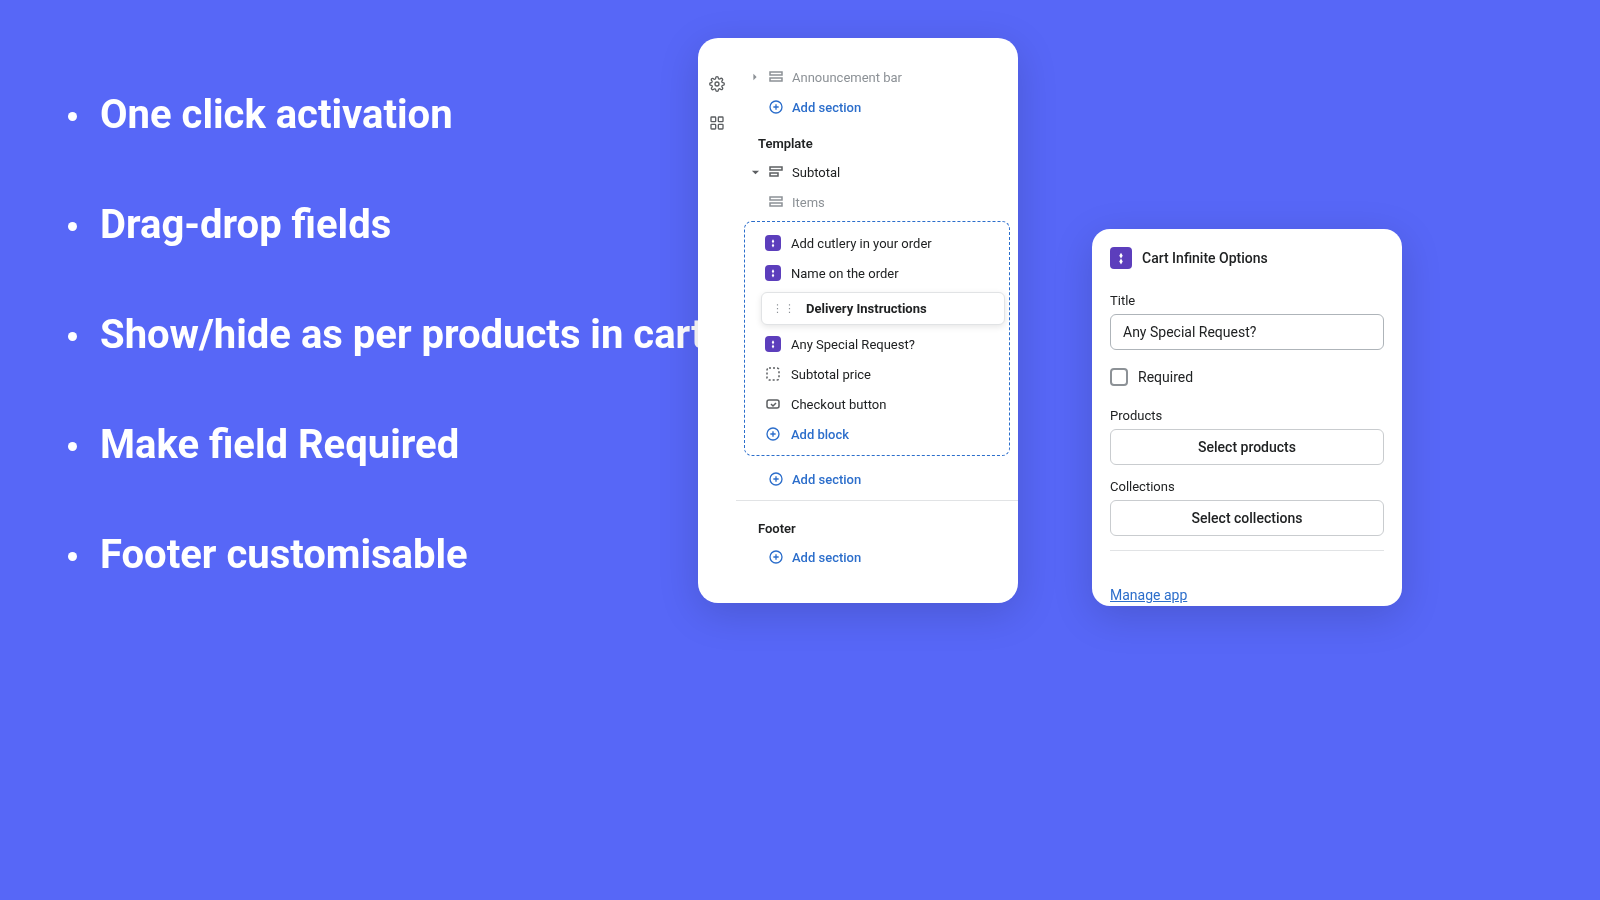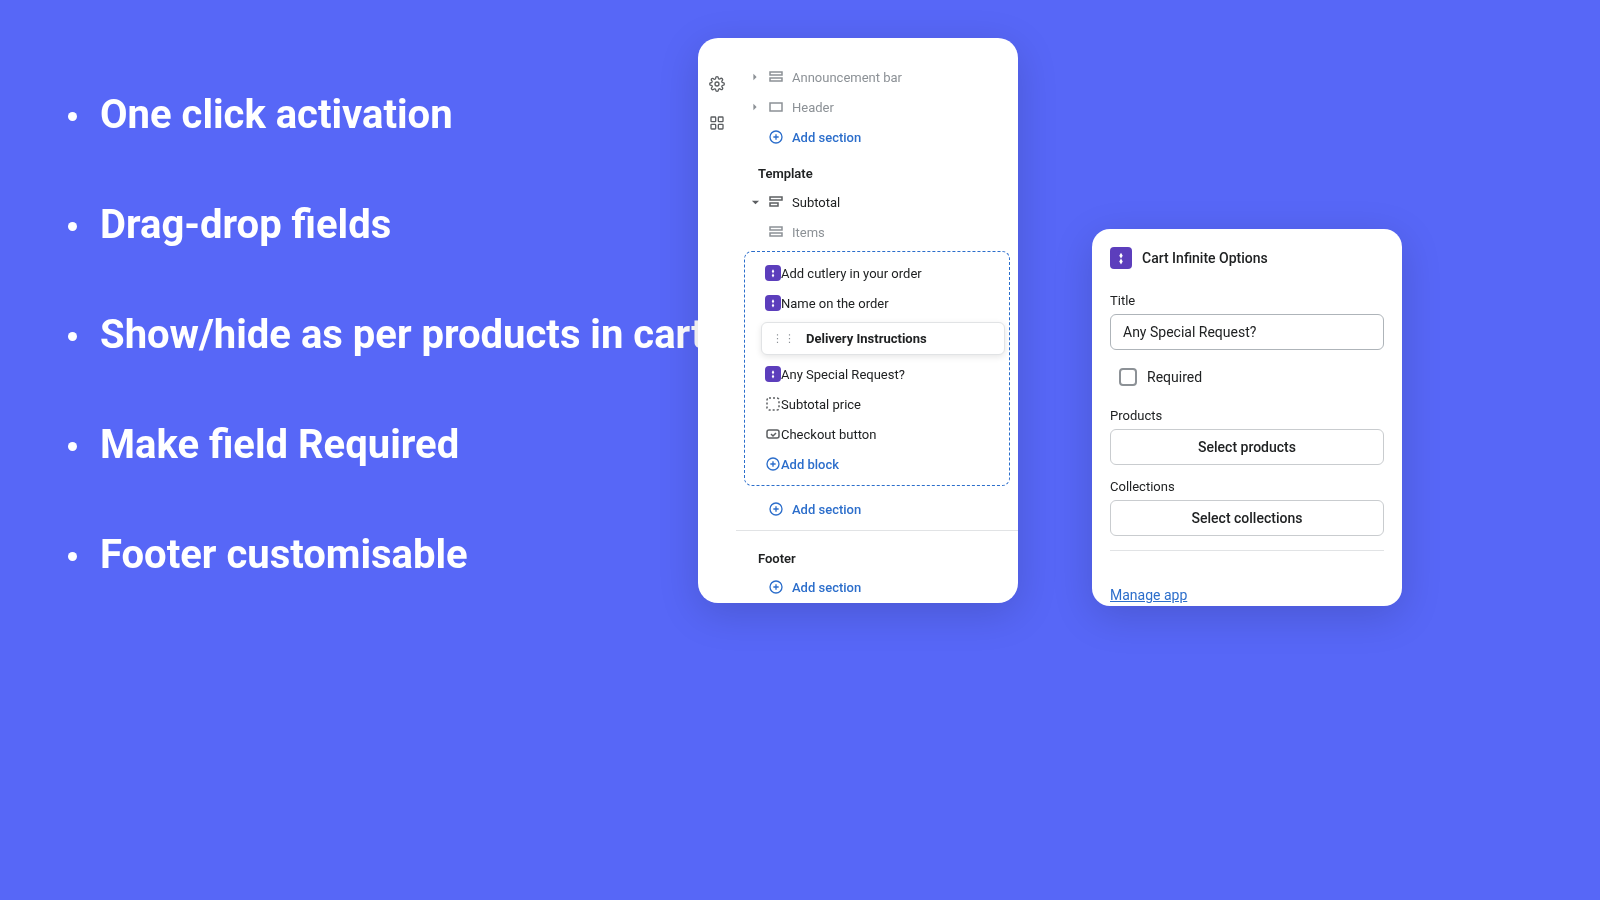--- a/index.html
+++ b/index.html
@@ -14,39 +14,39 @@
 .panel-a .content{position:absolute;left:38px;right:0;top:0;bottom:0;overflow:hidden;padding-top:24px}
 .row{display:flex;align-items:center;padding:7px 14px;gap:8px;cursor:pointer}
 .row .chev{width:10px;display:flex;justify-content:center;color:#8c9196}
 .row .ico{width:16px;height:16px;display:flex;align-items:center;justify-content:center;color:#8c9196}
 .row .lbl{flex:1;color:#8c9196}
 .row.active .lbl{color:#202223}
 .row.blue .lbl{color:#2c6ecb;font-weight:500}
 .row.blue .ico svg{color:#2c6ecb}
 .grp-title{font-weight:600;color:#202223;padding:14px 22px 6px 22px;font-size:13px}
 .subtotal-box{margin:4px 8px 8px 8px;padding:6px 0;border:1.5px dashed #2c6ecb;border-radius:8px}
-.sub-row{display:flex;align-items:center;padding:7px 10px 7px 20px;}
+.sub-row{display:flex;align-items:center;padding:7px 10px 7px 20px;gap:10px}
 .sub-row .badge{width:16px;height:16px;border-radius:4px;background:#5c3ebc;display:flex;align-items:center;justify-content:center}
 .sub-row .badge svg{width:10px;height:10px;color:#fff}
 .sub-row .sico{width:16px;height:16px;display:flex;align-items:center;justify-content:center;color:#5c5f62}
 .sub-row .slbl{font-size:13px;color:#202223}
 .sub-row.blue .slbl{color:#2c6ecb;font-weight:500}
 .drag-item{margin:4px 4px 4px 16px;padding:8px 10px;background:#fff;border:1px solid #e1e3e5;border-radius:6px;box-shadow:0 2px 6px rgba(0,0,0,.1);display:flex;align-items:center;gap:10px}
 .drag-item .grip{color:#8c9196;font-size:11px;letter-spacing:1px}
 .drag-item .dlbl{font-size:13px;color:#202223;font-weight:700}
 .divider{height:1px;background:#e1e3e5;margin:6px 0}
 .plus-circ{width:16px;height:16px}
 .panel-b{position:absolute;left:1092px;top:229px;width:310px;height:377px;background:#fff;border-radius:18px;box-shadow:0 10px 40px rgba(0,0,0,.15);padding:18px;font-size:14px;color:#202223}
 .panel-b .hdr{display:flex;align-items:center;gap:10px;margin-bottom:24px}
 .panel-b .hdr .logo{width:22px;height:22px;border-radius:4px;background:#5c3ebc;display:flex;align-items:center;justify-content:center}
 .panel-b .hdr .logo svg{width:14px;height:14px;color:#fff}
 .panel-b .hdr .ttl{font-weight:500}
 .panel-b .flbl{font-size:13px;color:#202223;margin-bottom:6px;font-weight:400}
 .panel-b input[type=text]{width:100%;padding:9px 12px;border:1px solid #aeb4b9;border-radius:6px;font-size:14px;color:#202223}
-.panel-b .chk{display:flex;align-items:center;gap:10px;margin:18px 0 22px 9px}
+.panel-b .chk{display:flex;align-items:center;gap:10px;margin:18px 0 22px 0}
 .panel-b .chk .box{width:18px;height:18px;border:2px solid #8c9196;border-radius:4px}
 .panel-b .grp{margin-bottom:14px}
 .panel-b .selbtn{width:100%;padding:9px;border:1px solid #c9cccf;border-radius:6px;background:#fff;font-size:14px;color:#202223;font-weight:500;cursor:pointer}
 .panel-b .link{color:#2c6ecb;text-decoration:underline;font-size:14px;cursor:pointer;display:inline-block;margin-top:32px}
 .panel-b .hr{height:1px;background:#e1e3e5;margin:4px 0 4px 0}
 </style>
 </head>
 <body>
 
 <div class="features">
@@ -84,33 +84,20 @@
           </svg>
         </span>
       <span class="ico">
           <svg viewBox="0 0 16 16" fill="none" stroke="currentColor" stroke-width="1.5">
             <rect x="2" y="3" width="12" height="3"></rect>
             <rect x="2" y="9" width="12" height="3"></rect>
           </svg>
         </span>
       <span class="lbl">Announcement bar</span>
     </div>
-    <div class="row">
-      <span class="chev">
-          <svg width="8" height="8" viewBox="0 0 10 10" fill="currentColor">
-            <path d="M3 1l4 4-4 4"></path>
-          </svg>
-        </span>
-      <span class="ico">
-          <svg viewBox="0 0 16 16" fill="none" stroke="currentColor" stroke-width="1.5">
-            <rect x="2" y="4" width="12" height="8"></rect>
-          </svg>
-        </span>
-      <span class="lbl">Header</span>
-    </div>
     <div class="row blue">
       <span class="chev"></span>
       <span class="ico">
           <svg class="plus-circ" viewBox="0 0 24 24" fill="none" stroke="#2c6ecb" stroke-width="2">
             <circle cx="12" cy="12" r="9"></circle>
             <path d="M12 8v8M8 12h8"></path>
           </svg>
         </span>
       <span class="lbl">Add section</span>
     </div>

